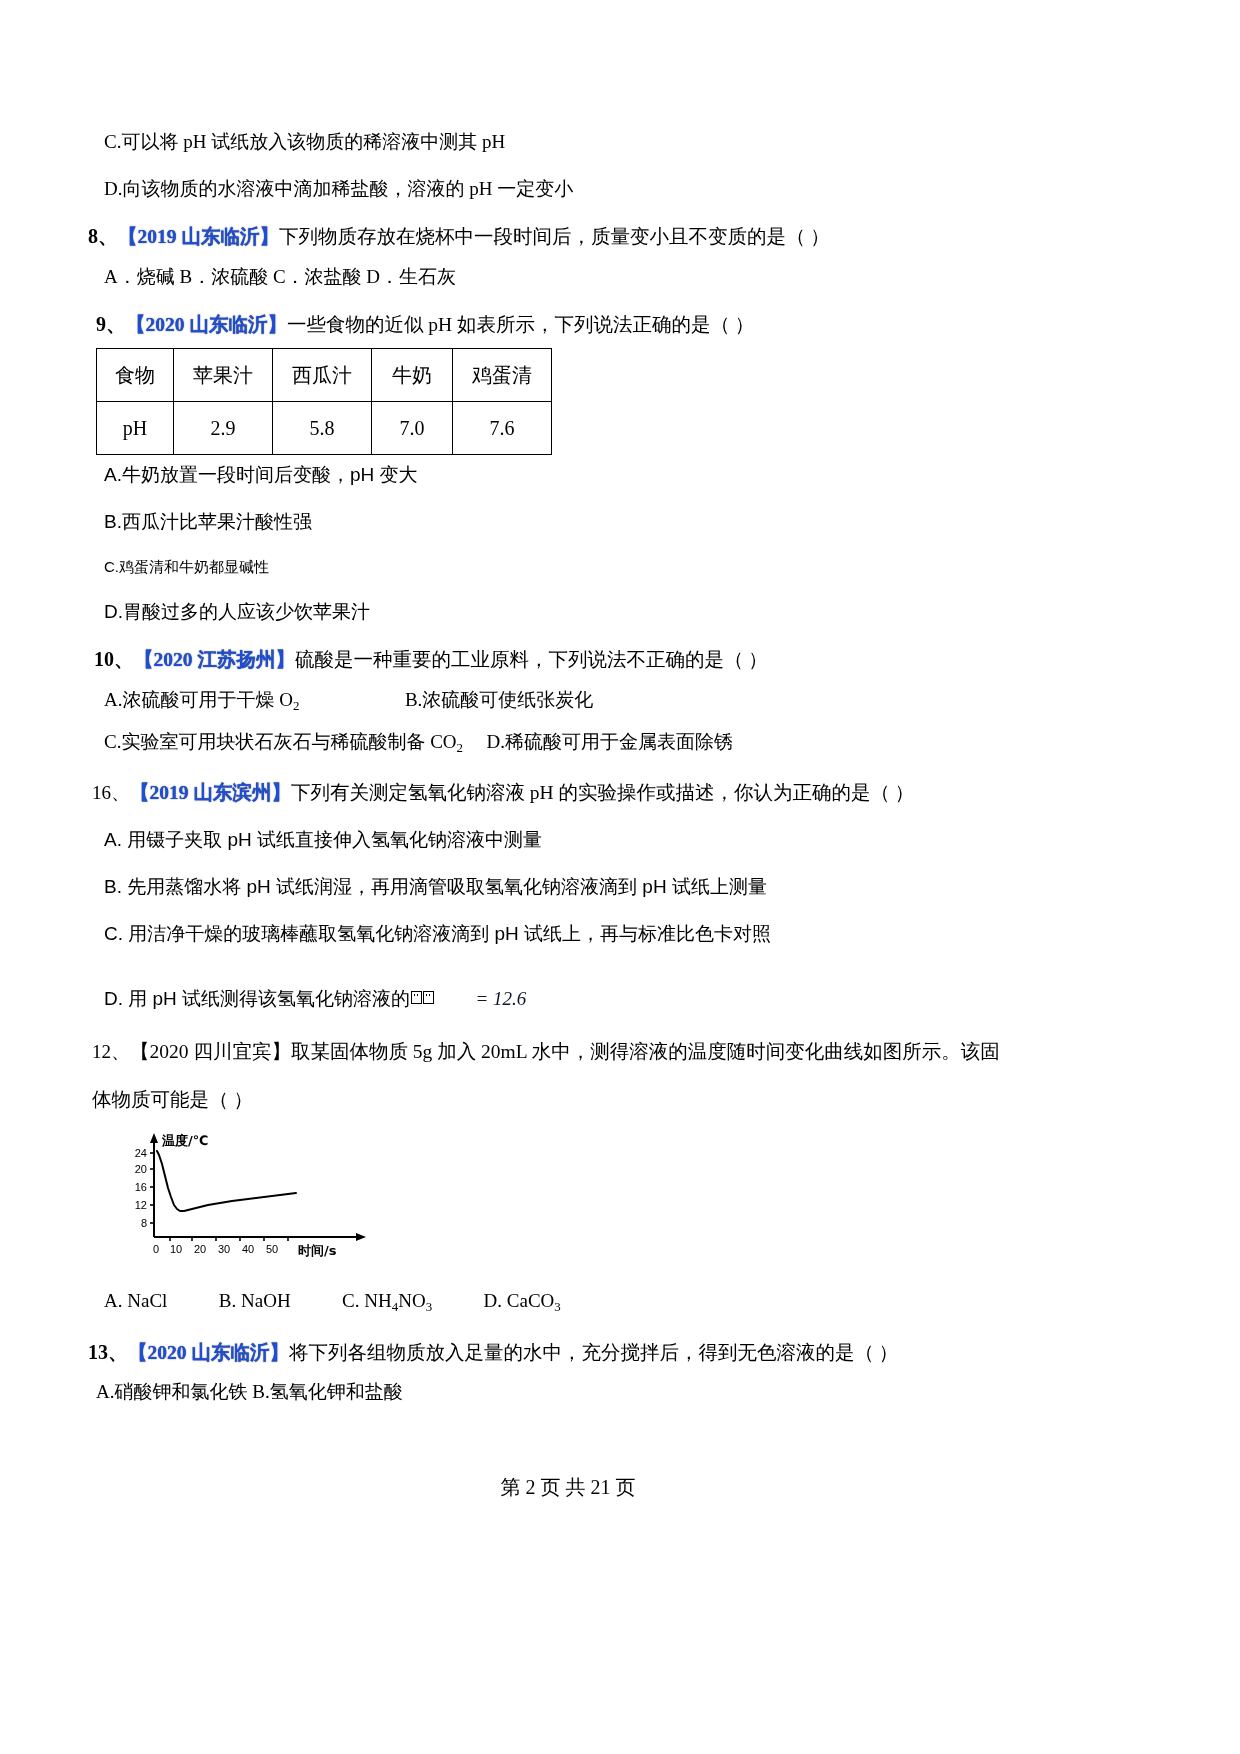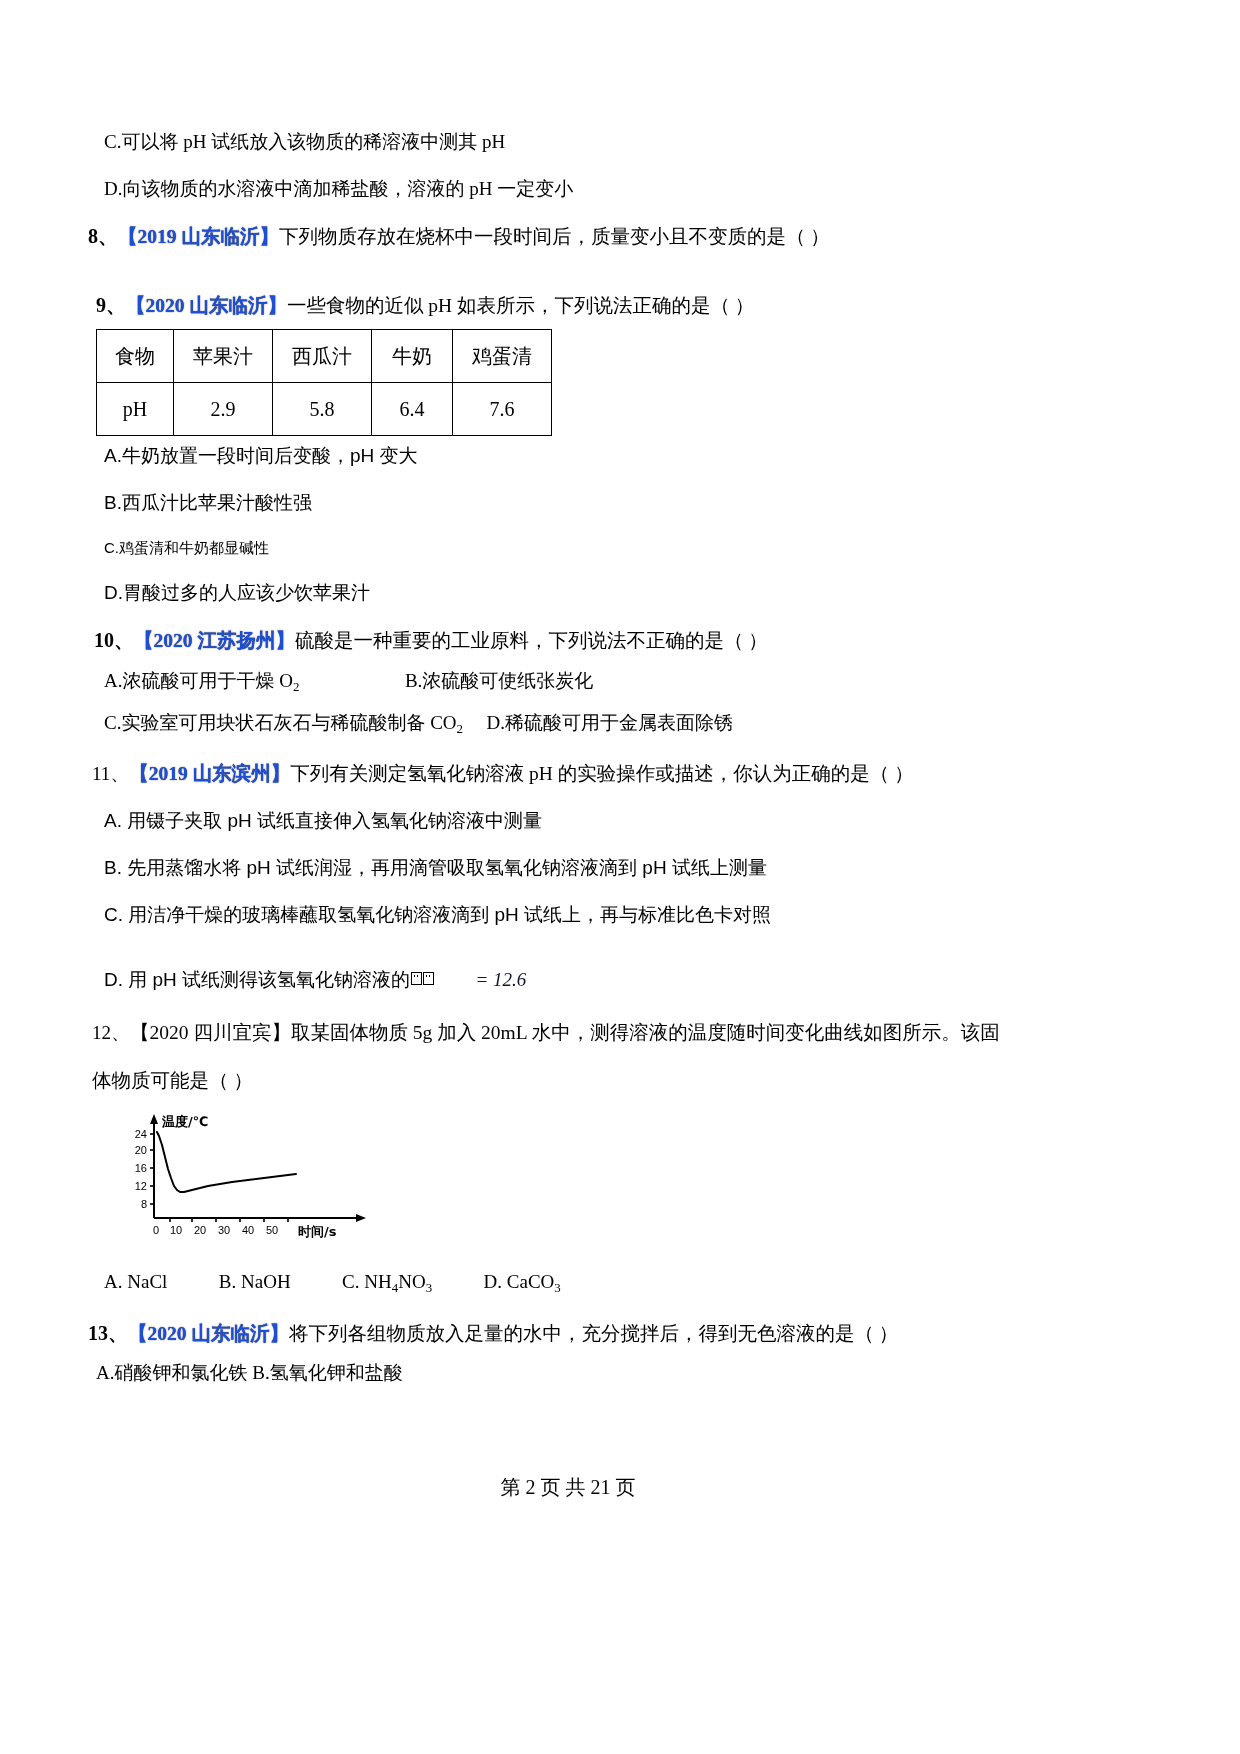--- a/index.html
+++ b/index.html
@@ -132,40 +132,41 @@
 
     <div class="opt">C.可以将 pH 试纸放入该物质的稀溶液中测其 pH</div>
     <div class="gap-md"></div>
     <div class="opt">D.向该物质的水溶液中滴加稀盐酸，溶液的 pH 一定变小</div>
     <div class="gap-md"></div>
 
     <div class="qline">
       <span class="qnum">8、</span><span class="blurry">【2019 山东临沂】</span><span class="body">下列物质存放在烧杯中一段时间后，质量变小且不变质的是（      ）</span>
     </div>
     <div class="gap-sm"></div>
+    <div class="opt">A．烧碱    B．浓硫酸    C．浓盐酸    D．生石灰</div>
     <div class="gap-md"></div>
 
     <div class="qline" style="padding-left:8px;">
       <span class="qnum">9、</span><span class="blurry">【2020 山东临沂】</span><span class="body">一些食物的近似 pH 如表所示，下列说法正确的是（    ）</span>
     </div>
 
     <table class="ph-table">
       <tbody>
           <tr>
         <td class="c0">食物</td>
         <td class="c1">苹果汁</td>
         <td class="c2">西瓜汁</td>
         <td class="c3">牛奶</td>
         <td class="c4">鸡蛋清</td>
       </tr>
       <tr>
         <td class="c0">pH</td>
         <td class="c1">2.9</td>
         <td class="c2">5.8</td>
-        <td class="c3">6.4</td>
+        <td class="c3">7.0</td>
         <td class="c4">7.6</td>
       </tr>
     </tbody>
       </table>
 
     <div class="opt sans" style="font-size:19px;">A.牛奶放置一段时间后变酸，pH 变大</div>
     <div class="gap-md"></div>
     <div class="opt sans" style="font-size:19px;">B.西瓜汁比苹果汁酸性强</div>
     <div class="gap-md"></div>
     <div class="opt sans" style="font-size:15px;">C.鸡蛋清和牛奶都显碱性</div>
@@ -184,21 +185,21 @@
     </div>
     <div class="gap-sm"></div>
     <div class="opt">
       <span><span>C.实验室可用块状石灰石与稀硫酸制备 CO</span><sub>2</sub></span>
       <span style="display:inline-block;width:14px;"></span>
       <span>D.稀硫酸可用于金属表面除锈</span>
     </div>
     <div class="gap-md"></div>
 
     <div class="qline" style="padding-left:4px;">
-      <span style="font-size:19px;">11、</span><span class="blurry">【2019 山东滨州】</span><span class="body">下列有关测定氢氧化钠溶液 pH 的实验操作或描述，你认为正确的是（        ）</span>
+      <span style="font-size:19px;">16、</span><span class="blurry">【2019 山东滨州】</span><span class="body">下列有关测定氢氧化钠溶液 pH 的实验操作或描述，你认为正确的是（        ）</span>
     </div>
     <div class="gap-md"></div>
     <div class="opt sans" style="font-size:19px;">A. 用镊子夹取 pH 试纸直接伸入氢氧化钠溶液中测量</div>
     <div class="gap-md"></div>
     <div class="opt sans" style="font-size:19px;">B. 先用蒸馏水将 pH 试纸润湿，再用滴管吸取氢氧化钠溶液滴到 pH 试纸上测量</div>
     <div class="gap-md"></div>
     <div class="opt sans" style="font-size:19px;">C. 用洁净干燥的玻璃棒蘸取氢氧化钠溶液滴到 pH 试纸上，再与标准比色卡对照</div>
     <div class="gap-xl"></div>
     <div class="opt sans" style="font-size:19px;">
       <span>D. 用 pH 试纸测得该氢氧化钠溶液的</span><span class="boxglyph"></span><span class="boxglyph"></span> <span class="italic-ans">= 12.6</span>

